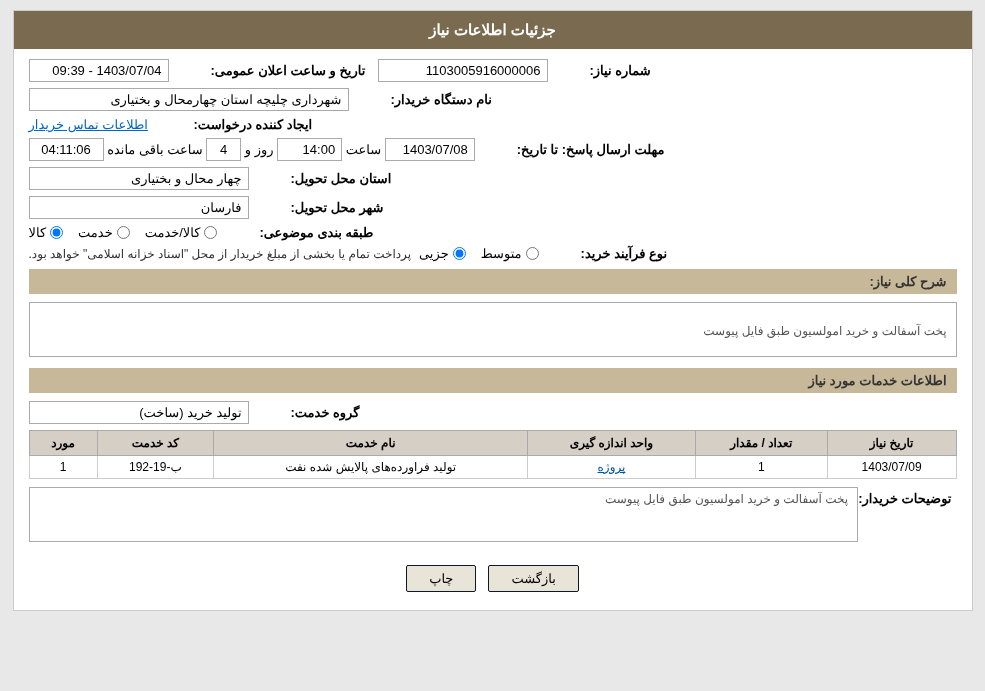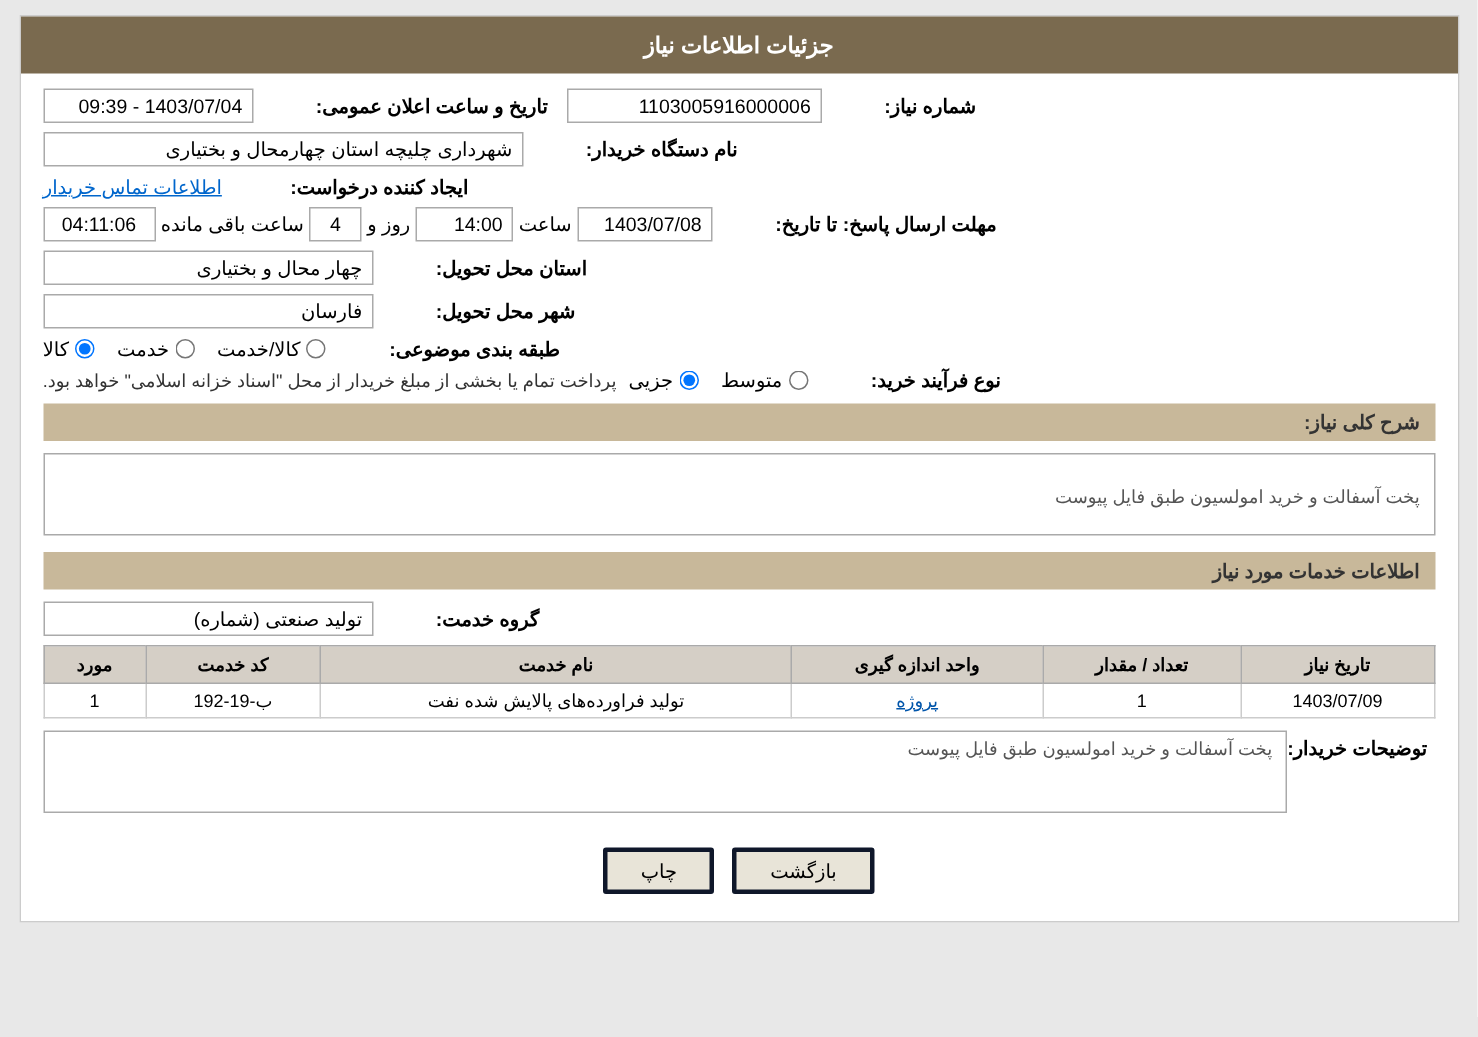--- a/index.html
+++ b/index.html
@@ -147,21 +147,21 @@
 
     .btn-row {
       display: flex;
       justify-content: center;
       gap: 12px;
       padding: 12px 0 8px;
     }
     .btn {
       padding: 5px 22px;
       font-size: 13px;
-      border: 3px solid #0f172a;
+      border: 1px solid #0f172a;
       cursor: pointer;
       border-radius: 2px;
     }
     .btn-print {
       background: #e8e4d8;
     }
     .btn-back {
       background: #e8e4d8;
     }
 
@@ -265,21 +265,21 @@
       <textarea class="textarea-field" readonly="" style=""></textarea>
       <div style="position:absolute;top:50%;right:10px;transform:translateY(-50%);font-size:12px;color:#555;">پخت آسفالت و خرید امولسیون طبق فایل پیوست</div>
     </div>
 
     <div class="section-divider">
       <span>اطلاعات خدمات مورد نیاز</span>
     </div>
 
     <div class="service-group-row">
       <span class="label">گروه خدمت:</span>
-      <div class="input-field field-medium">تولید صنعتی (شماره)</div>
+      <div class="input-field field-medium">تولید خرید (ساخت)</div>
     </div>
 
     <table class="needs-table">
       <thead>
         <tr>
           <th>تاریخ نیاز</th>
           <th>تعداد / مقدار</th>
           <th>واحد اندازه گیری</th>
           <th>نام خدمت</th>
           <th>کد خدمت</th>

